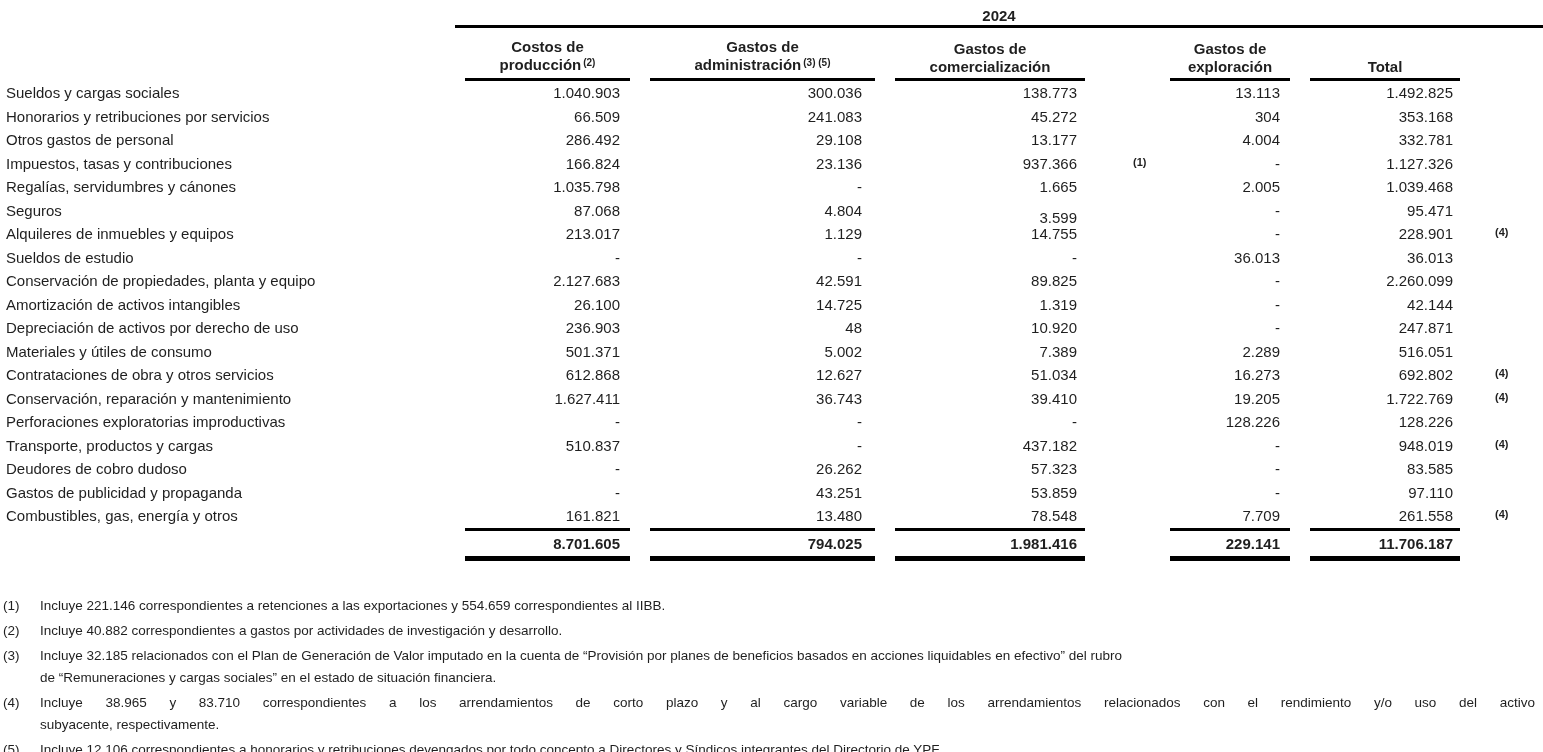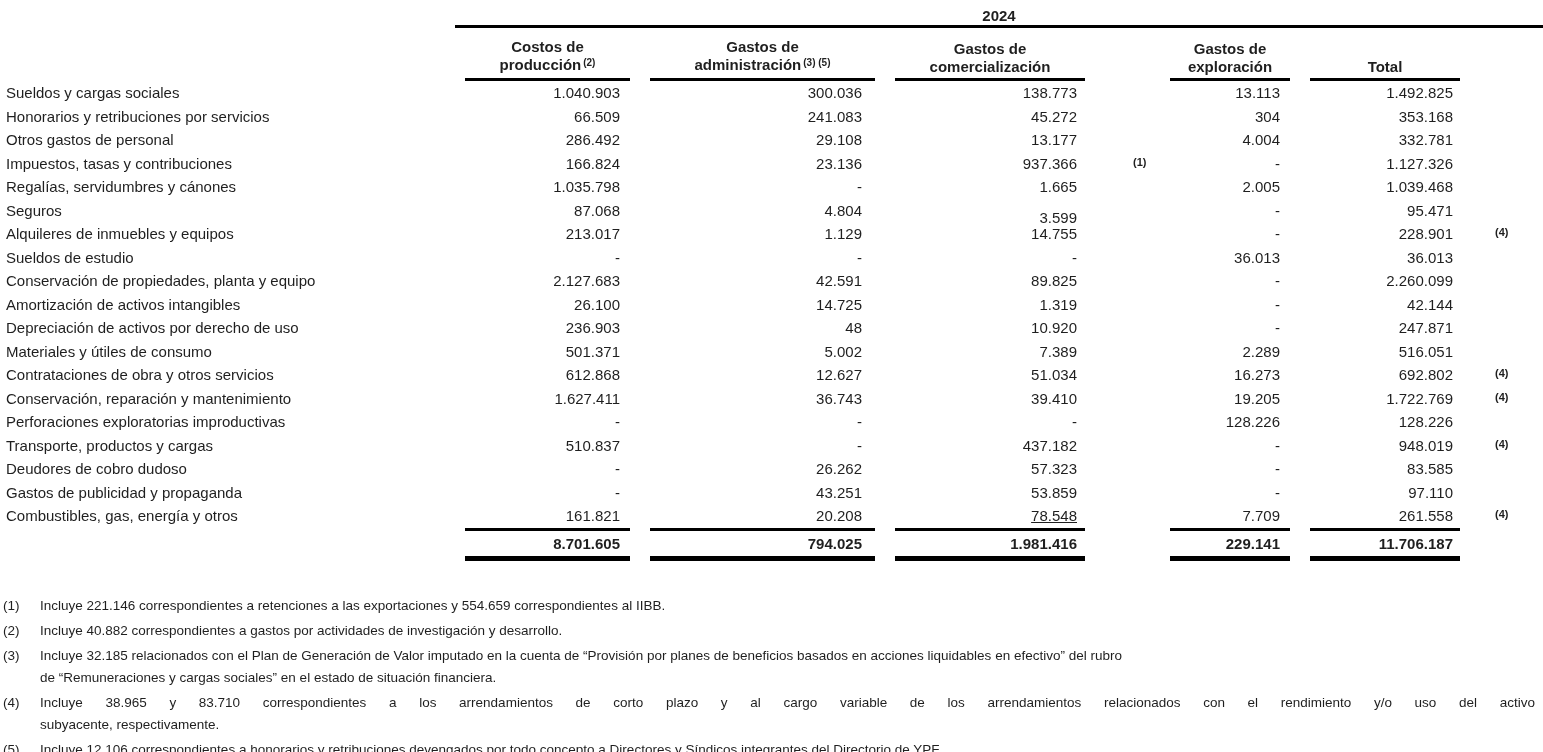--- a/index.html
+++ b/index.html
@@ -207,22 +207,22 @@
       <div class="num pc4" style="grid-area: 19 / 6;">-</div>
       <div class="num pc5" style="grid-area: 19 / 7;">83.585</div>
       <div class="cell-label" style="grid-area: 20 / 1;">Gastos de publicidad y propaganda</div>
       <div class="num pc1" style="grid-area: 20 / 2;">-</div>
       <div class="num pc2" style="grid-area: 20 / 3;">43.251</div>
       <div class="num pc3" style="grid-area: 20 / 4;">53.859</div>
       <div class="num pc4" style="grid-area: 20 / 6;">-</div>
       <div class="num pc5" style="grid-area: 20 / 7;">97.110</div>
       <div class="cell-label" style="grid-area: 21 / 1;">Combustibles, gas, energía y otros</div>
       <div class="num pc1" style="grid-area: 21 / 2;">161.821</div>
-      <div class="num pc2" style="grid-area: 21 / 3;">20.208</div>
-      <div class="num pc3" style="grid-area: 21 / 4; text-decoration: underline;">78.548</div>
+      <div class="num pc2" style="grid-area: 21 / 3;">13.480</div>
+      <div class="num pc3" style="grid-area: 21 / 4;">78.548</div>
       <div class="num pc4" style="grid-area: 21 / 6;">7.709</div>
       <div class="num pc5" style="grid-area: 21 / 7;">261.558</div>
       <div class="note noteB" style="grid-area: 21 / 8;">(4)</div>
       <div class="tcell tc1" style="grid-area: 22 / 2;">8.701.605</div>
       <div class="tcell tc2" style="grid-area: 22 / 3;">794.025</div>
       <div class="tcell tc3" style="grid-area: 22 / 4;">1.981.416</div>
       <div class="tcell tc4" style="grid-area: 22 / 6;">229.141</div>
       <div class="tcell tc5" style="grid-area: 22 / 7;">11.706.187</div>
     </div>
   <div class="footnotes" id="footnotes">

